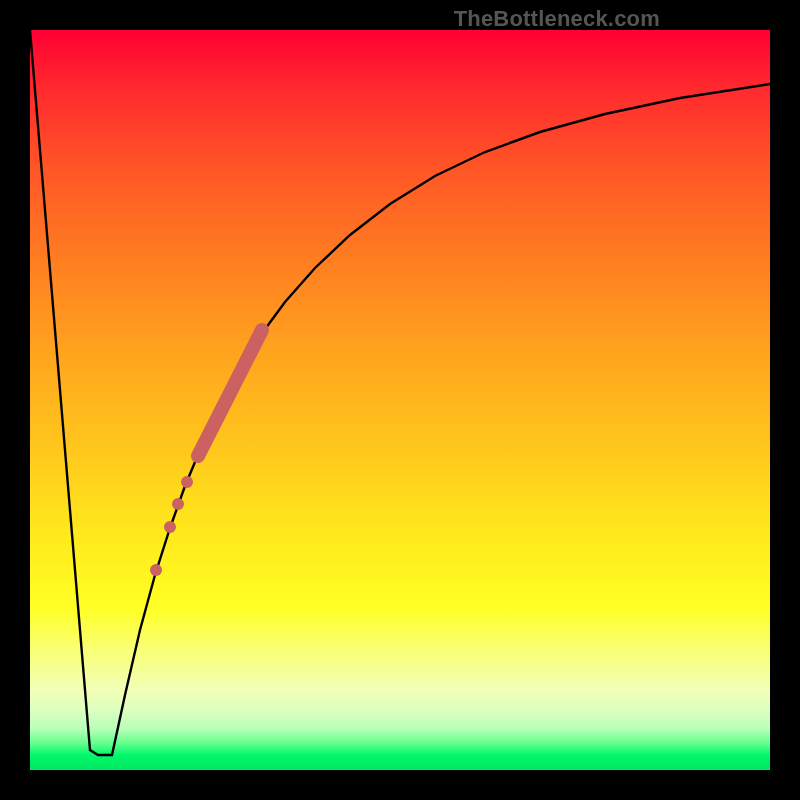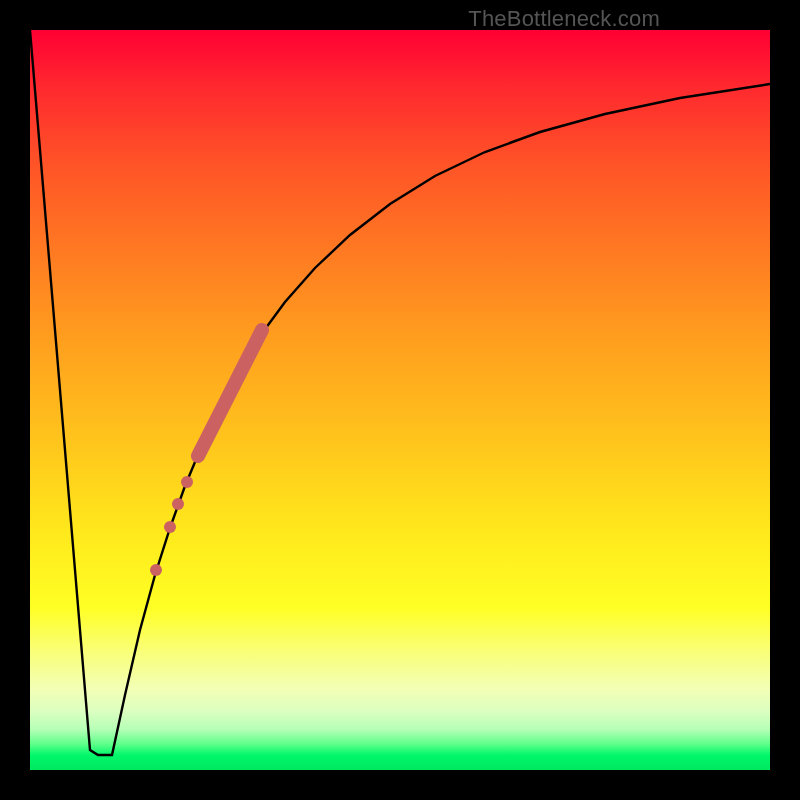--- a/index.html
+++ b/index.html
@@ -8,20 +8,21 @@
     width: 800px;
     height: 800px;
     overflow: hidden;
     background: #000;
   }
   .frame {
     position: relative;
     width: 672px;
     height: 800px;
     background: #000;
+    font-weight: bold;
   }
   .plot-area {
     position: absolute;
     left: 30px;
     top: 30px;
     width: 740px;
     height: 740px;
     overflow: hidden;
   }
   .gradient-bg {

